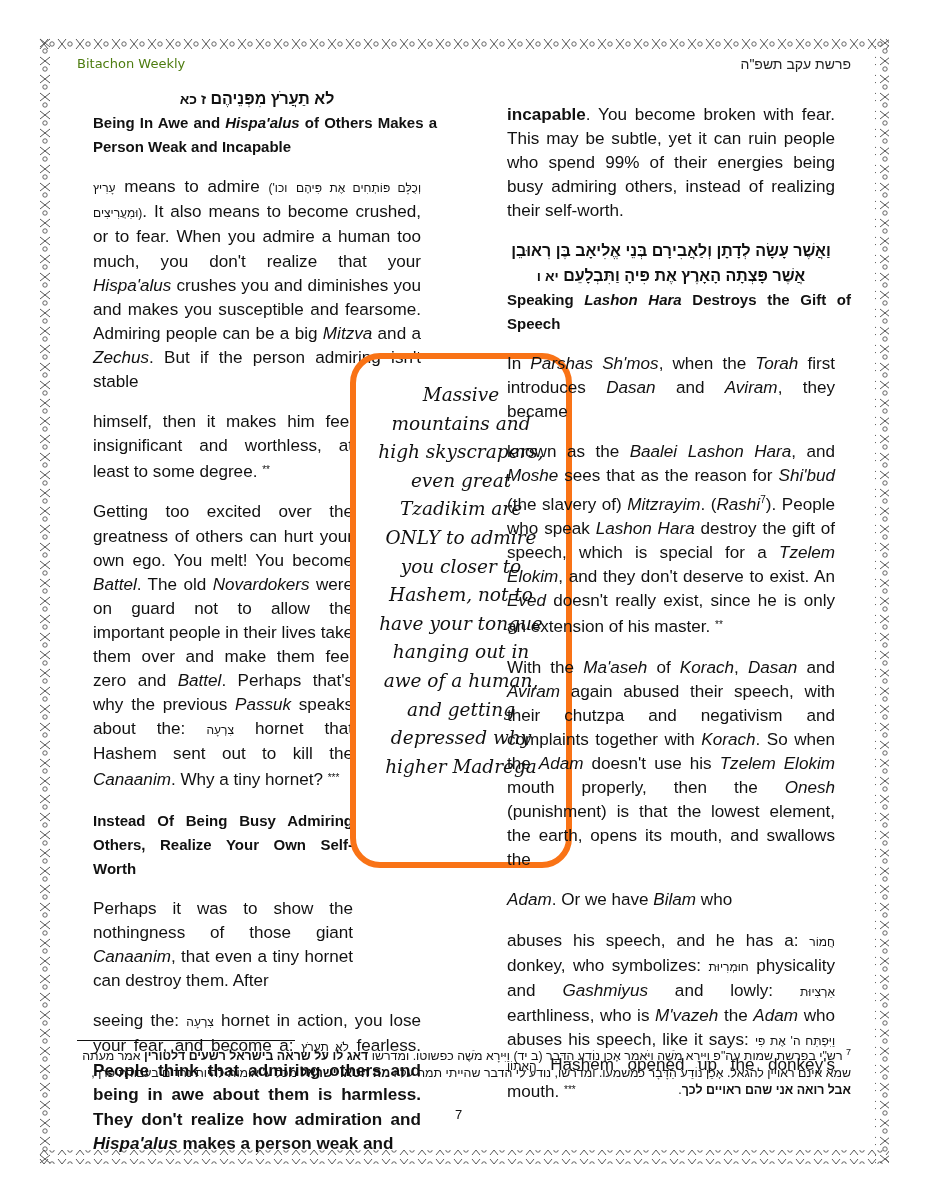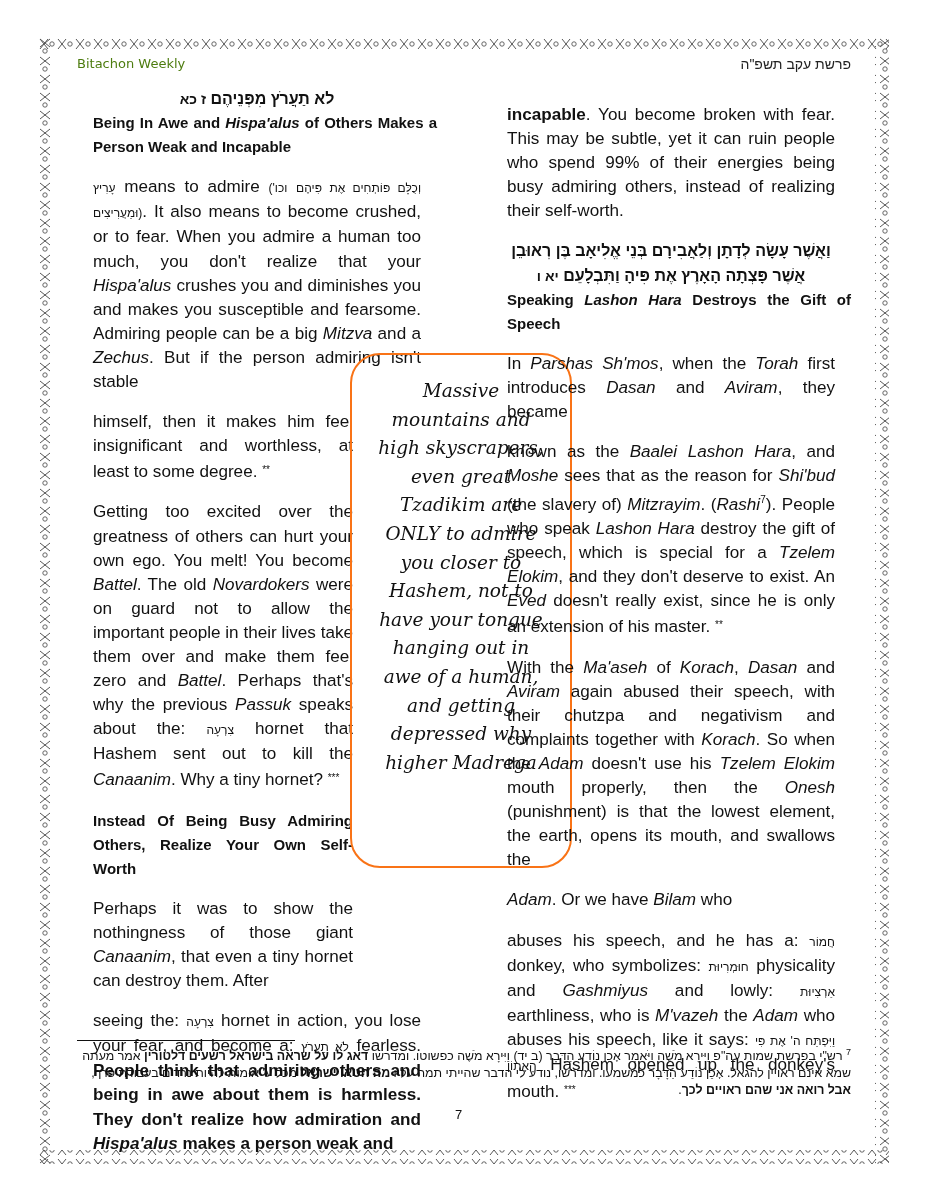--- a/index.html
+++ b/index.html
@@ -13,21 +13,21 @@
   .colR { left:491px; top:87px; width:360px; }
   .heb-title { font-weight:bold; font-size:16px; direction:rtl; text-align:center; }
   .heb-title .ref { font-size:14px; }
   .h { font-weight:bold; font-size:15px;margin-left:16px; }
   .bold { font-weight:bold; }
   .i { font-style:italic; }
   .heb { font-size:12px; }
   .narrowL { width:260px; }
   .narrowR { margin-left:96px; }
   .narrowR2 { margin-left:79px; }
-  .callout { position:absolute; left:350px; top:353px; width:222px; height:515px; border:2px solid #f97316; border-radius:30px; box-sizing:border-box; }
+  .callout { position:absolute; left:350px; top:353px; width:222px; height:515px; border:6px solid #f97316; border-radius:30px; box-sizing:border-box; }
   .callout-text { position:absolute; left:0; right:0; top:22px; text-align:center; font-family:"DejaVu Serif", serif; font-style:italic; font-size:18.5px; line-height:28.6px; color:#111; }
   .fn-rule { position:absolute; left:77px; top:1040px; width:218px; border-top:1px solid #111; }
   .footnote { position:absolute; left:77px; top:1044px; width:774px; direction:rtl; text-align:right; font-size:12.4px; line-height:16.8px; }
   .footnote sup { font-size:9px; }
   .pagenum { position:absolute; left:455px; top:1107px; font-size:13px; }
   .stars { font-size:10px; vertical-align:4px; }
   sup.n { font-size:10px; }
 </style>
 </head>
 <body>

